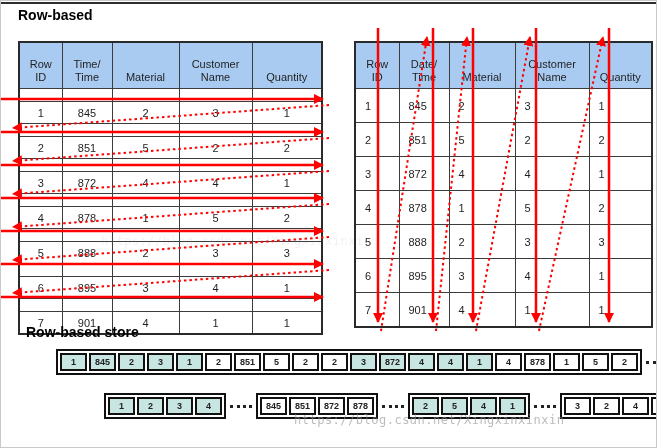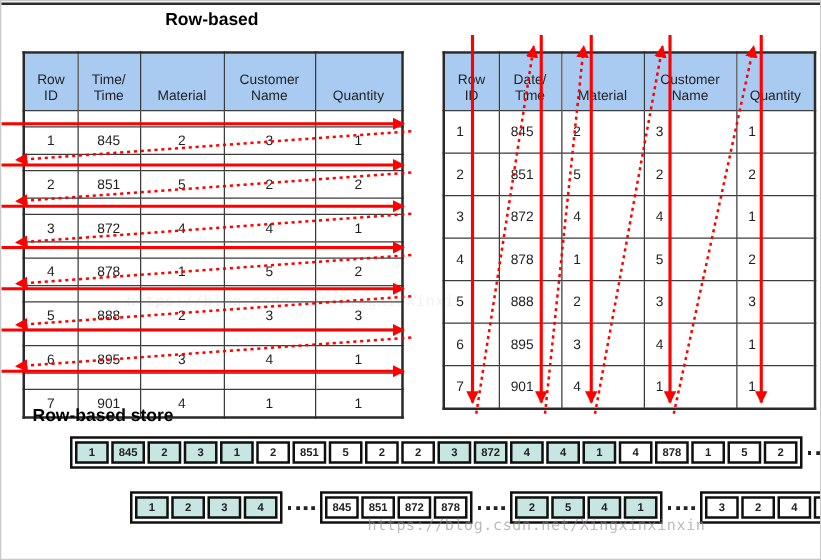--- a/index.html
+++ b/index.html
@@ -7,21 +7,21 @@
     --store-fill:#c7e5e1;
     --arrow:#ff0000;
   }
   html,body{margin:0;padding:0;background:#fff;}
   #page{
     position:relative;width:657px;height:448px;background:#fff;overflow:hidden;
     font-family:"Liberation Sans",sans-serif;color:#1a1a1a;
     border:1px solid #c9c9c9;box-sizing:border-box;
   }
   .topline{position:absolute;top:1px;left:0;width:100%;height:2px;background:#2e2e2e;}
-  .tbl-title{position:absolute;top:6px;font-size:14px;font-weight:bold;text-align:center;color:#000;}
+  .tbl-title{position:absolute;top:6px;font-size:14px;font-weight:bold;text-align:left;color:#000;}
   #row-title{left:17px;width:303px;}
   #col-title{left:353px;width:297px;}
   table.grid{border-collapse:collapse;position:absolute;top:40px;table-layout:fixed;
     font-size:11px;color:#1f1f1f;border:2px solid #2a2a2a;background:#fff;}
   #row-table{left:17px;}
   #col-table{left:353px;}
   .grid th,.grid td{border:1px solid #3c3c3c;overflow:hidden;}
   .grid th{
     background:var(--header-fill);font-weight:normal;text-align:center;
     vertical-align:bottom;white-space:pre-line;height:41px;padding:0 1px 4px 1px;line-height:13px;

